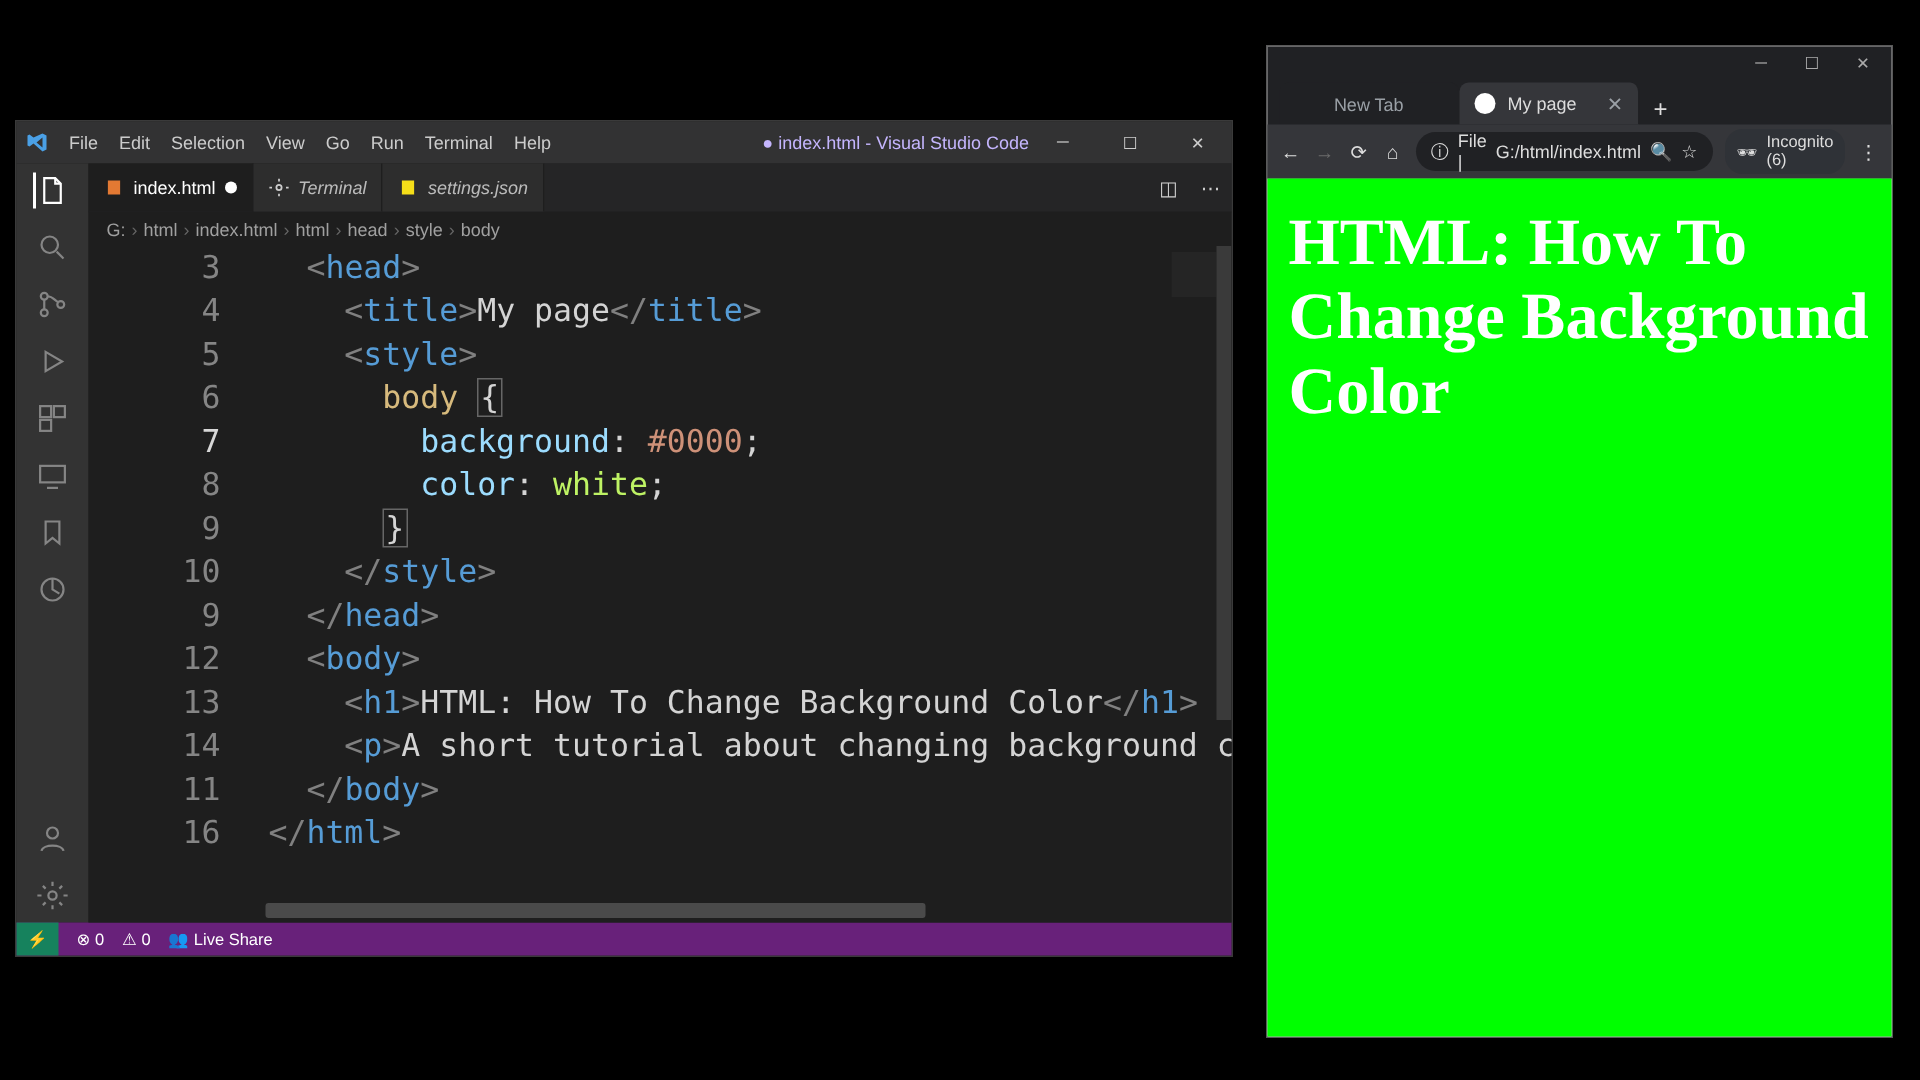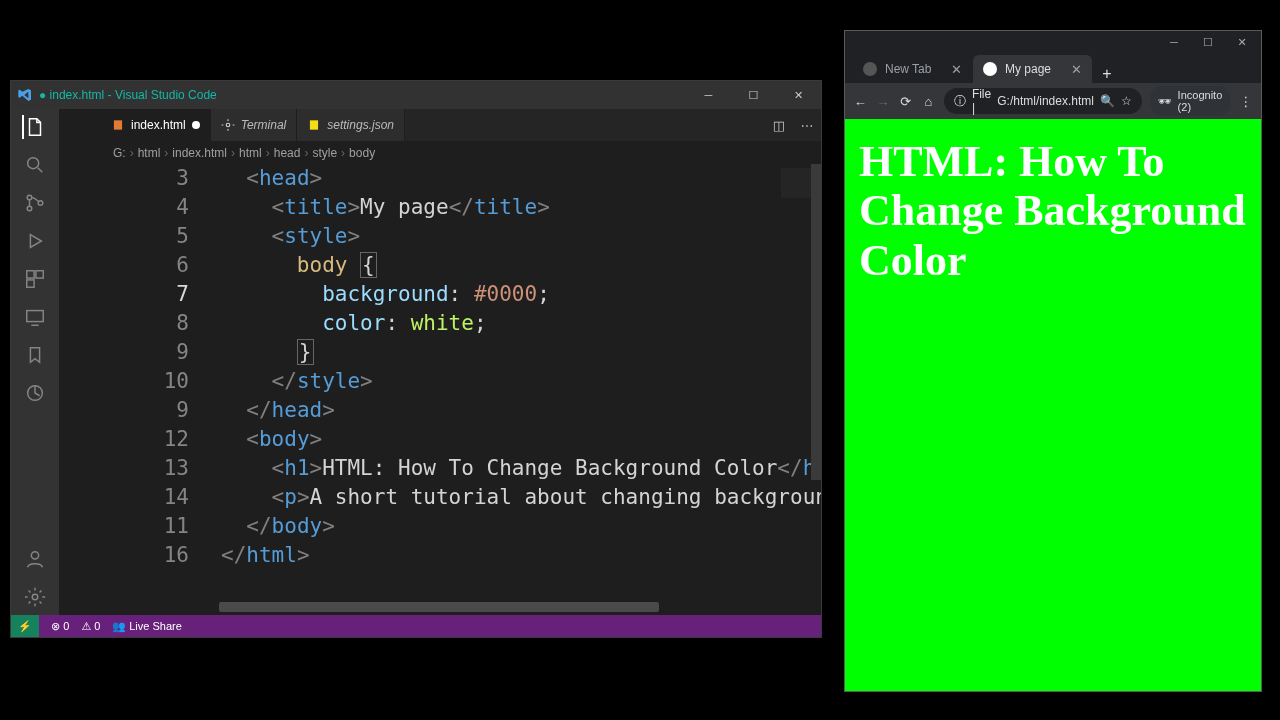--- a/index.html
+++ b/index.html
@@ -32,28 +32,28 @@
       font-size: 12px;
       color: #ccc;
     }
     .vsc-icon {
       width: 28px; height: 28px;
       display: flex; align-items: center; justify-content: center;
     }
     .vsc-icon svg { width: 16px; height: 16px; }
     .vsc-menus { display: flex; gap: 0; }
     .vsc-menus span { padding: 0 7px; line-height: 28px; cursor: default; }
-    .vsc-title { flex: 1; text-align: left; color: #14b8a6; }
+    .vsc-title { flex: 1; text-align: right; color: #c4b5fd; }
     .vsc-winctl { display: flex; }
     .vsc-winctl div {
       width: 45px; height: 28px;
       display: flex; align-items: center; justify-content: center;
       color: #ccc; font-size: 11px;
     }
-    .vsc-body { flex: 1; display: flex; min-height: 0; gap: 42px; }
+    .vsc-body { flex: 1; display: flex; min-height: 0; }
     .activitybar {
       width: 48px; background: #333333;
       display: flex; flex-direction: column;
       justify-content: space-between;
       padding: 6px 0;
     }
     .ab-top, .ab-bottom { display: flex; flex-direction: column; align-items: center; gap: 14px; }
     .ab-ico {
       width: 24px; height: 24px;
       color: #858585;
@@ -142,21 +142,21 @@
     .br-tabs { height:30px; display:flex; align-items:flex-end; padding-left:8px; gap:0;}
     .brtab {
       background:#35363a; height:28px;
       display:flex; align-items:center;
       padding:0 10px; gap:8px;
       font-size:12px; color:#ddd;
       border-radius:6px 6px 0 0;
       min-width:120px;
       border-right:1px solid #202124;
     }
-    .brtab.inactive { background:#202124; color:#9aa0a6;}
+    .brtab.inactive { background:#202124; color:#9aa0a6;flex-direction:column;}
     .brtab .x { margin-left:auto; color:#9aa0a6; font-size:13px;}
     .brtab .favicon { width:14px;height:14px; border-radius:50%;}
     .brtab-add { width:28px; text-align:center; color:#ddd; font-size:16px;}
     .br-addrrow {
       height:36px; background:#35363a;
       display:flex; align-items:center;
       padding:0 8px; gap:8px; color:#ddd;
     }
     .nbtn { width:22px; height:22px; display:flex;align-items:center;justify-content:center; color:#ddd;}
     .nbtn.dis { color:#6b6b6b;}
@@ -180,20 +180,30 @@
 
 <div class="desktop">
 
   <div class="vscode">
     <div class="vsc-titlebar">
       <div class="vsc-icon">
         <svg viewBox="0 0 24 24" fill="#4aa0e6">
             <path d="M17 3l4 2v14l-4 2-9-8-4 3-2-1V5l2-1 4 3 9-4zm0 4l-6 5 6 5V7z"></path>
           </svg>
       </div>
+      <div class="vsc-menus" id="vsc-menus">
+          <span>File</span>
+          <span>Edit</span>
+          <span>Selection</span>
+          <span>View</span>
+          <span>Go</span>
+          <span>Run</span>
+          <span>Terminal</span>
+          <span>Help</span>
+        </div>
       <div class="vsc-title">● index.html - Visual Studio Code</div>
       <div class="vsc-winctl">
         <div>─</div>
         <div>☐</div>
         <div>✕</div>
       </div>
     </div>
 
     <div class="vsc-body">
       <div class="activitybar">
@@ -368,21 +378,21 @@
         <div class="nbtn">⌂</div>
         <div class="addr">
           <span>ⓘ</span>
           <span>File  |</span>
           <span>G:/html/index.html</span>
           <span style="margin-left:auto">🔍</span>
           <span>☆</span>
         </div>
         <div class="incog">
           <span>🕶</span>
-          <span>Incognito (2)</span>
+          <span>Incognito (6)</span>
         </div>
         <div class="nbtn">⋮</div>
       </div>
     </div>
     <div class="page">
       <h1>HTML: How To Change Background Color</h1>
     </div>
   </div>
 
 </div>

